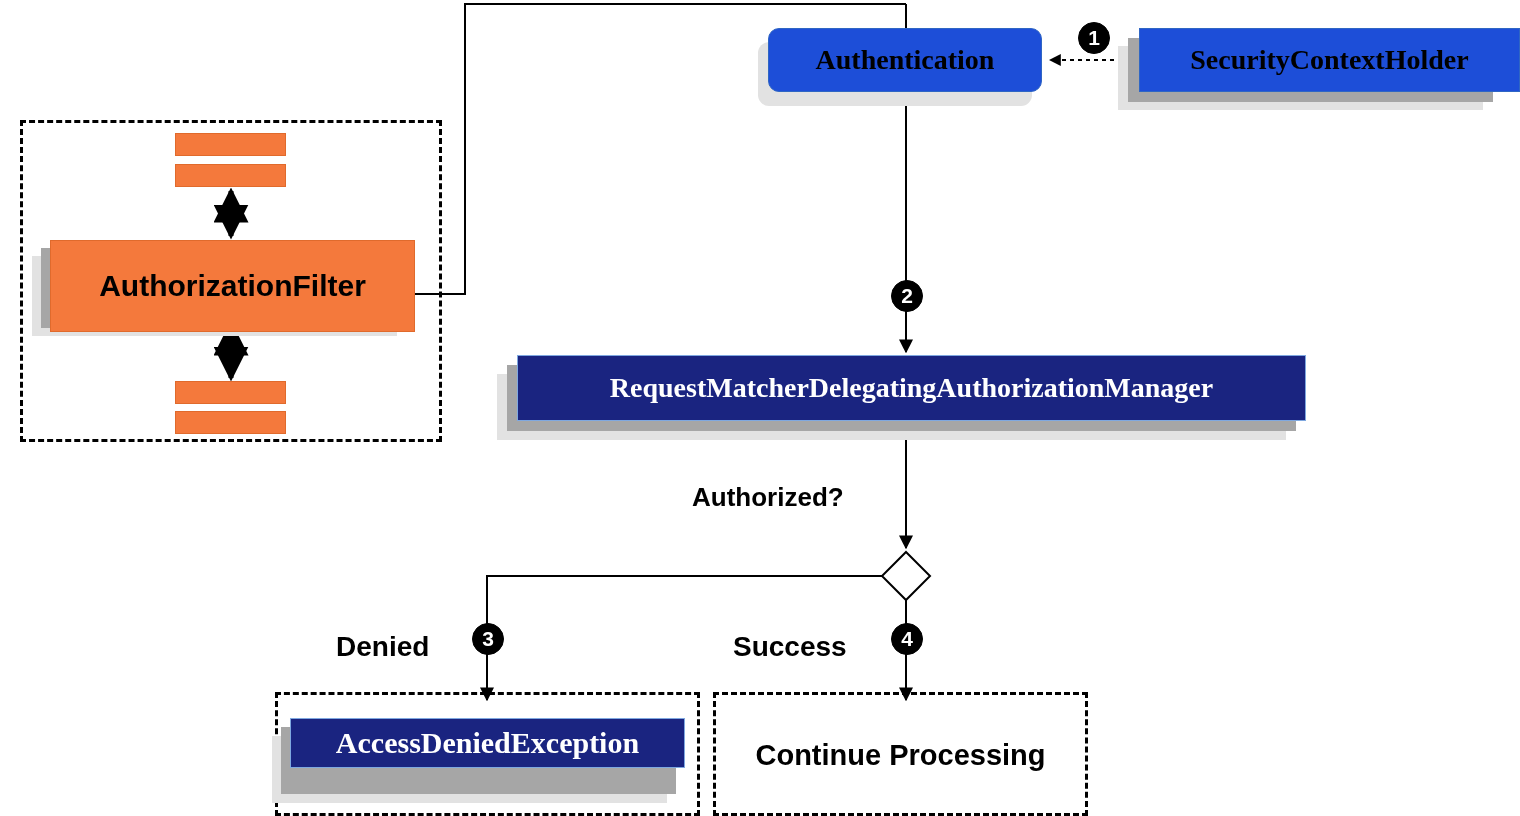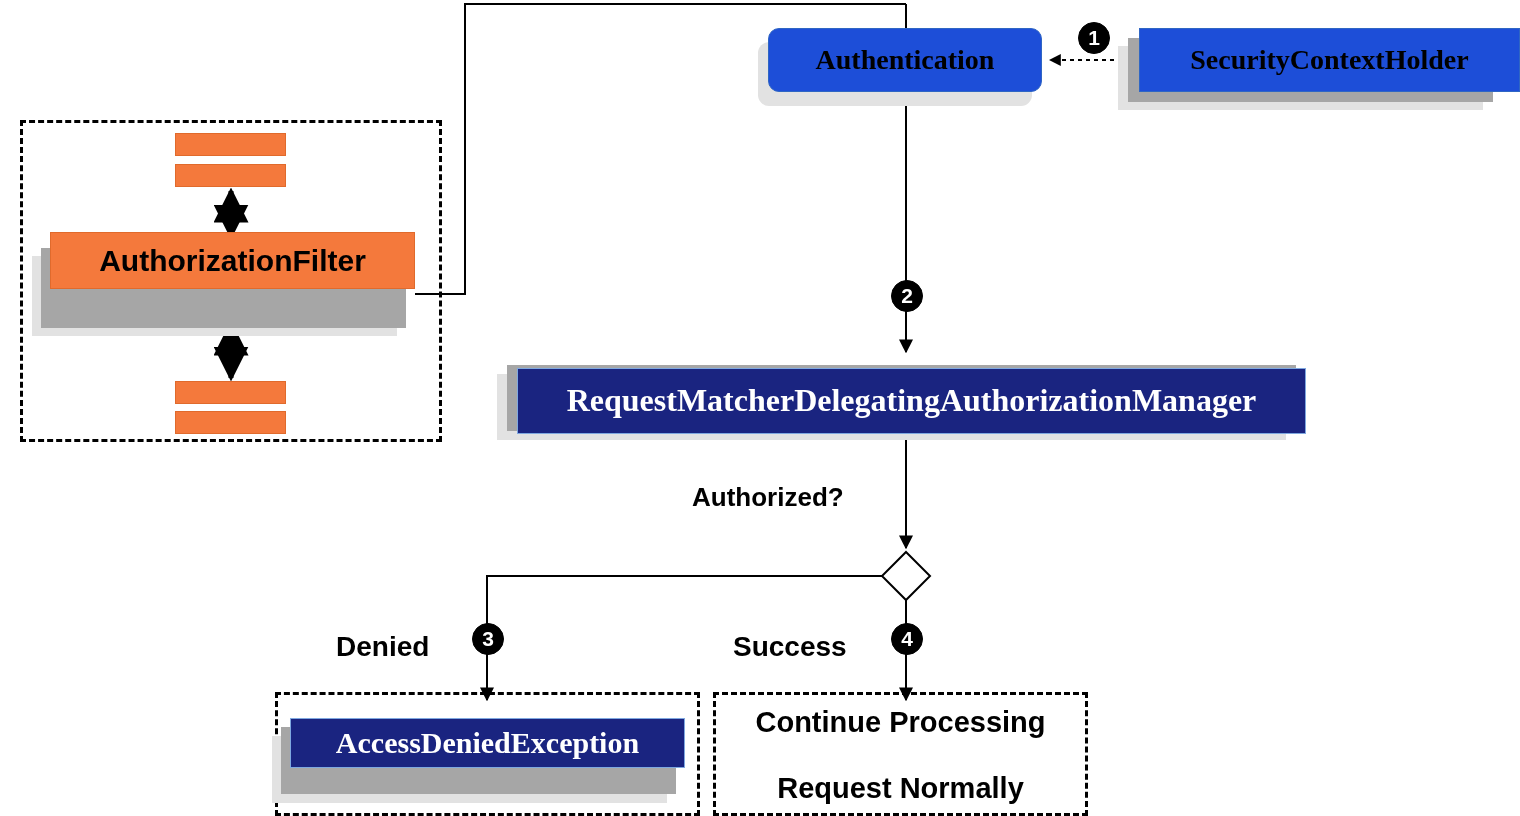--- a/index.html
+++ b/index.html
@@ -107,21 +107,21 @@
   </svg>
 
 
   <div class="dash-box abs" style="left:20px;top:120px;width:422px;height:322px;"></div>
 
   <div class="orange-box abs" style="left:175px;top:133px;width:111px;height:23px;"></div>
   <div class="orange-box abs" style="left:175px;top:164px;width:111px;height:23px;"></div>
 
   <div class="shadow-far abs" style="left:32px;top:256px;width:365px;height:80px;"></div>
   <div class="shadow-near abs" style="left:41px;top:248px;width:365px;height:80px;"></div>
-  <div class="orange-box titled abs" style="left:50px;top:232px;width:365px;height:57px;font-size:30px;">
+  <div class="orange-box titled abs" style="left:50px;top:240px;width:365px;height:92px;font-size:30px;">
     <span>AuthorizationFilter</span>
   </div>
 
   <div class="orange-box abs" style="left:175px;top:381px;width:111px;height:23px;"></div>
   <div class="orange-box abs" style="left:175px;top:411px;width:111px;height:23px;"></div>
 
   <div class="shadow-far abs" style="left:758px;top:42px;width:274px;height:64px;border-radius:11px;"></div>
   <div class="blue-box rounded abs" style="left:768px;top:28px;width:274px;height:64px;font-size:28px;">
     <span>Authentication</span>
   </div>
@@ -135,21 +135,21 @@
   <div class="badge" style="left:1078px;top:22px;width:30px;height:30px;font-size:21px;">
     <span>1</span>
   </div>
 
   <div class="badge" style="left:891px;top:280px;width:30px;height:30px;font-size:21px;">
     <span>2</span>
   </div>
 
   <div class="shadow-far abs" style="left:497px;top:374px;width:789px;height:66px;"></div>
   <div class="shadow-near abs" style="left:507px;top:365px;width:789px;height:66px;"></div>
-  <div class="navy-box abs" style="left:517px;top:355px;width:789px;height:66px;font-size:32px;margin-top:13px;">
+  <div class="navy-box abs" style="left:517px;top:355px;width:789px;height:66px;font-size:28px;">
     <span>RequestMatcherDelegatingAuthorizationManager</span>
   </div>
 
   <div class="edge-label abs" style="left:692px;top:473px;font-size:26px;">Authorized?</div>
 
   <div class="edge-label abs" style="left:336px;top:622px;font-size:28px;">Denied</div>
   <div class="badge" style="left:472px;top:623px;width:30px;height:30px;font-size:21px;">
     <span>3</span>
   </div>
 
@@ -162,16 +162,15 @@
 
   <div class="shadow-far abs" style="left:272px;top:736px;width:395px;height:67px;"></div>
   <div class="shadow-near abs" style="left:281px;top:727px;width:395px;height:67px;"></div>
   <div class="navy-box abs" style="left:290px;top:718px;width:395px;height:50px;font-size:30px;">
     <span>AccessDeniedException</span>
   </div>
 
   <div class="dash-box abs" style="left:713px;top:692px;width:375px;height:124px;"></div>
   <div class="plain-text abs" style="left:713px;top:700px;width:375px;height:110px;font-size:29px;flex-direction:column;gap:34px;">
     <span>Continue Processing</span>
-    <span>Request Normally</span>
   </div>
 
 </div>
 
 </body></html>

